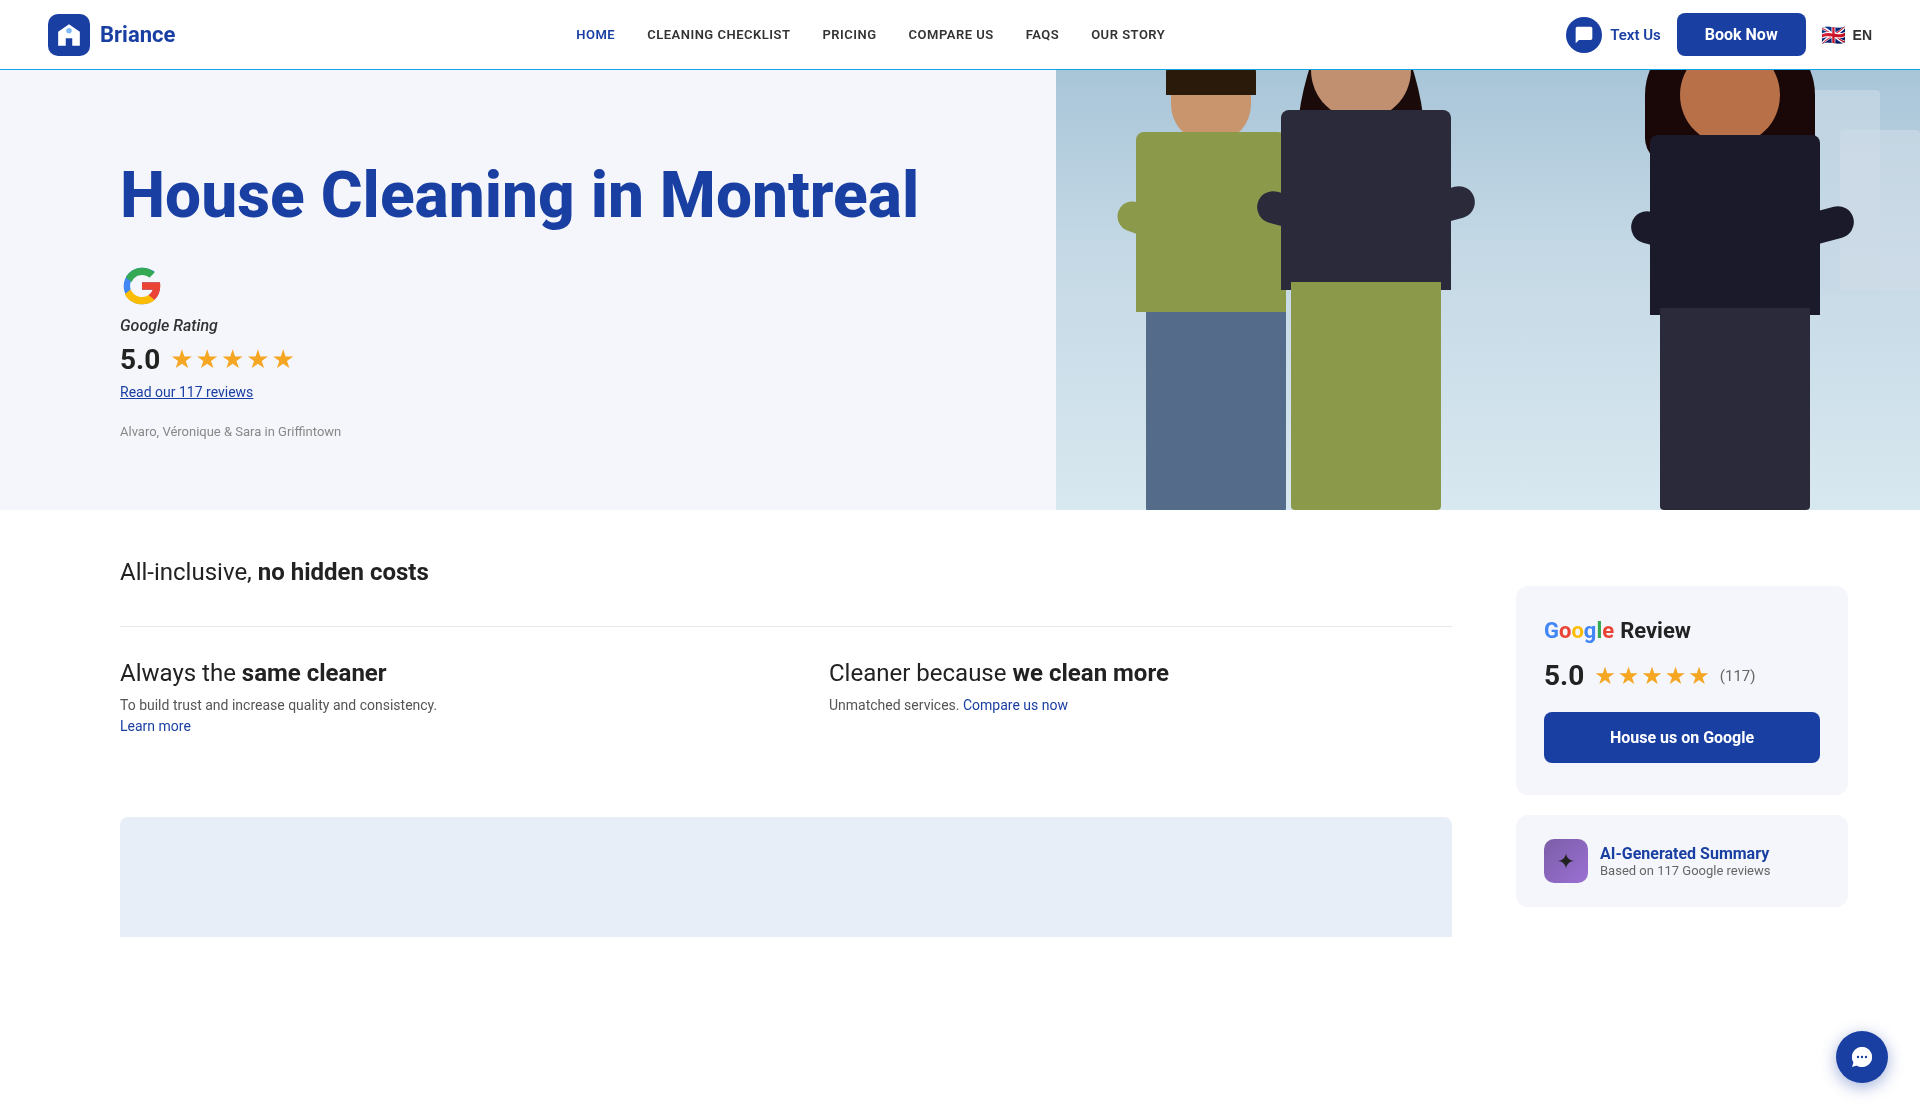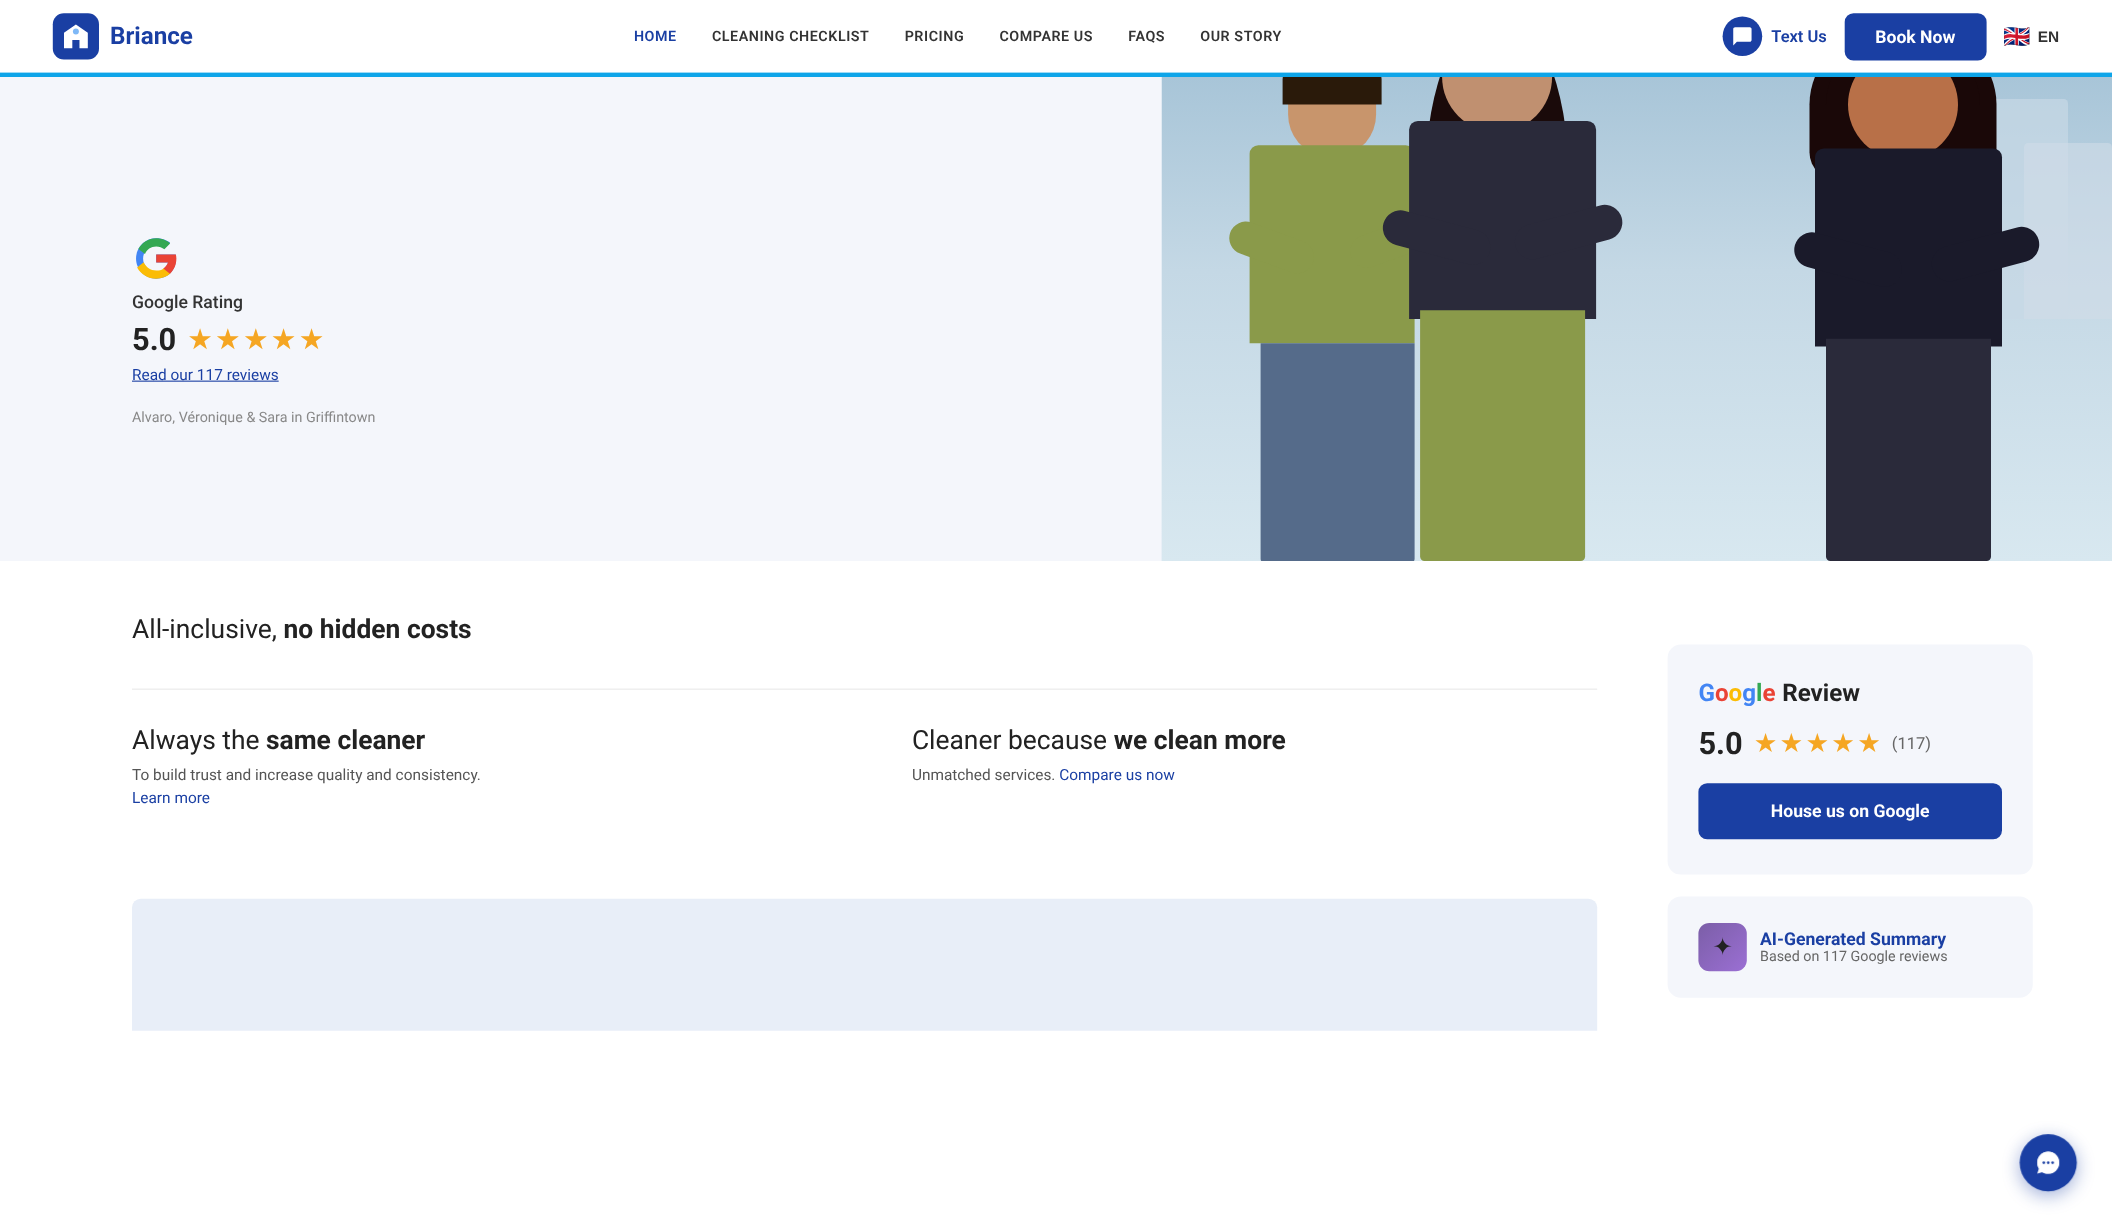--- a/index.html
+++ b/index.html
@@ -2,21 +2,21 @@
 <html><head>
   <meta charset="utf-8">
   <style>
     * { margin: 0; padding: 0; box-sizing: border-box; }
     body { font-family: -apple-system, BlinkMacSystemFont, 'Segoe UI', Roboto, sans-serif; background: #fff; color: #222; overflow-x: hidden; }
 
     
     nav {
       display: flex; align-items: center; justify-content: space-between;
       padding: 0 48px; height: 70px; background: #fff;
-      border-bottom: 4px solid #0ea5e9; position: sticky; top: 0; z-index: 100;
+      border-bottom: 1px solid #0ea5e9; position: sticky; top: 0; z-index: 100;
     }
     .nav-logo { display: flex; align-items: center; gap: 10px; text-decoration: none; }
     .nav-logo-icon {
       width: 42px; height: 42px; background: #1a3fa3; border-radius: 10px;
       display: flex; align-items: center; justify-content: center;
     }
     .nav-logo-icon svg { width: 26px; height: 26px; fill: #fff; }
     .nav-logo-text { font-size: 22px; font-weight: 700; color: #1a3fa3; }
     .nav-links { display: flex; align-items: center; gap: 32px; }
     .nav-link { font-size: 13px; font-weight: 600; color: #333; text-decoration: none; letter-spacing: 0.5px; text-transform: uppercase; }
@@ -53,21 +53,21 @@
       display: flex; flex-direction: column; justify-content: center;
     }
     .hero-title {
       font-size: 64px; font-weight: 800; color: #1a3fa3; line-height: 1.1;
       margin-bottom: 32px;
     }
     .google-rating-block { display: flex; flex-direction: column; align-items: flex-start; gap: 4px; margin-bottom: 16px; }
     .google-g {
       width: 44px; height: 44px; margin-bottom: 4px;
     }
-    .rating-label { font-size: 16px; font-weight: 500; color: #333; }
+    .rating-label { font-size: 16px; font-weight: 500; color: #333; font-style: italic; }
     .rating-row { display: flex; align-items: center; gap: 10px; margin: 4px 0; }
     .rating-num { font-size: 28px; font-weight: 700; color: #222; }
     .stars { display: flex; gap: 2px; }
     .star { color: #f5a623; font-size: 26px; }
     .reviews-link { font-size: 14px; color: #1a3fa3; text-decoration: underline; cursor: pointer; }
     .hero-caption { font-size: 13px; color: #888; margin-top: 8px; }
 
     .hero-image {
       flex: 1; position: relative; overflow: hidden;
     }
@@ -181,20 +181,21 @@
     <a class="book-now-btn" href="#">Book Now</a>
     <button class="lang-btn">
       <span class="flag">🇬🇧</span>
       <span>EN</span>
     </button>
   </div>
 </nav>
 
 <section class="hero">
   <div class="hero-content">
+    <h1 class="hero-title">House Cleaning in Montreal</h1>
 
     <div class="google-rating-block">
 
       <svg class="google-g" viewBox="0 0 48 48">
         <path fill="#4285F4" d="M44.5 20H24v8h11.7C34.2 33.7 29.6 37 24 37c-7.2 0-13-5.8-13-13s5.8-13 13-13c3.1 0 5.9 1.1 8.1 2.9l5.7-5.7C34.6 6.1 29.6 4 24 4 12.9 4 4 12.9 4 24s8.9 20 20 20c11 0 19.7-7.9 19.7-20 0-1.3-.1-2.7-.4-4h.2z"></path>
         <path fill="#34A853" d="M6.3 14.7l6.6 4.8C14.5 15.1 18.9 12 24 12c3.1 0 5.9 1.1 8.1 2.9l5.7-5.7C34.6 6.1 29.6 4 24 4c-7.6 0-14.2 4.3-17.7 10.7z"></path>
         <path fill="#FBBC05" d="M24 44c5.5 0 10.4-1.9 14.1-5.1l-6.5-5.3C29.6 35.4 26.9 36 24 36c-5.6 0-10.3-3.4-12.4-8.2l-6.5 5.1C8.7 39.5 15.8 44 24 44z"></path>
         <path fill="#EA4335" d="M44.5 20H24v8h11.7c-.9 2.4-2.5 4.4-4.6 5.8l6.5 5.3C41.8 35.2 44 30 44 24c0-1.3-.2-2.7-.5-4z"></path>
       </svg>
       <span class="rating-label">Google Rating</span>

